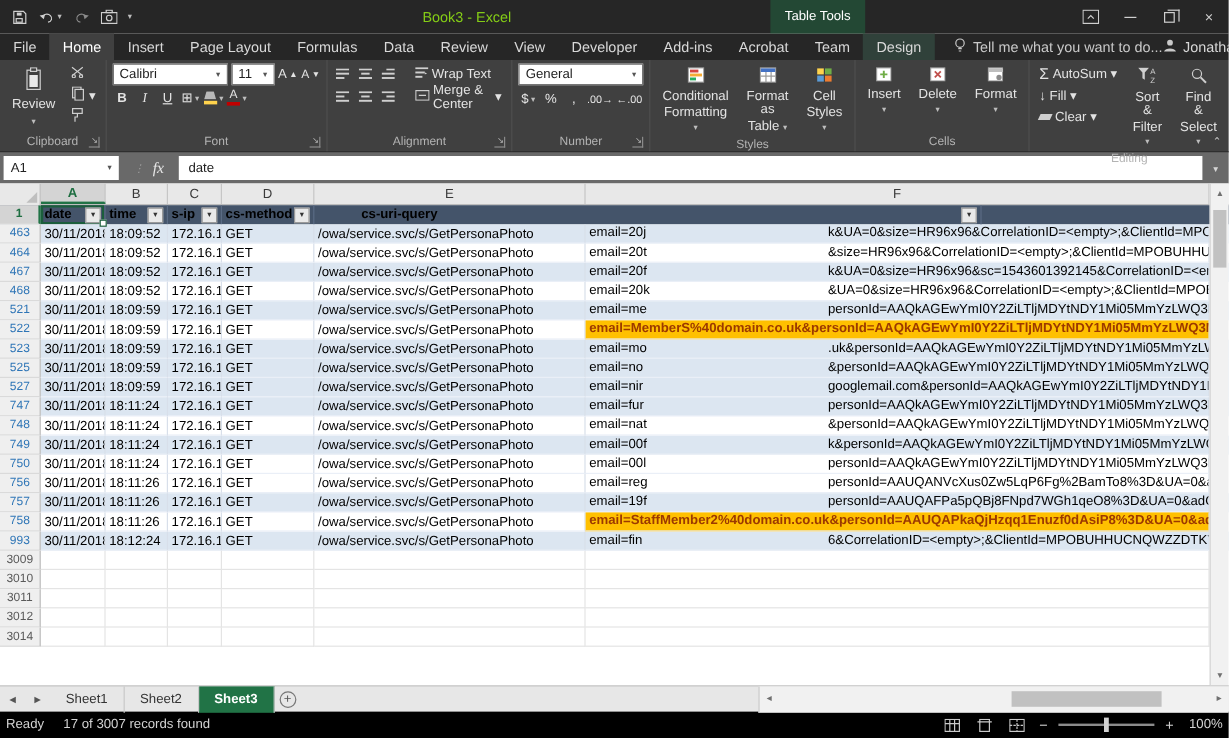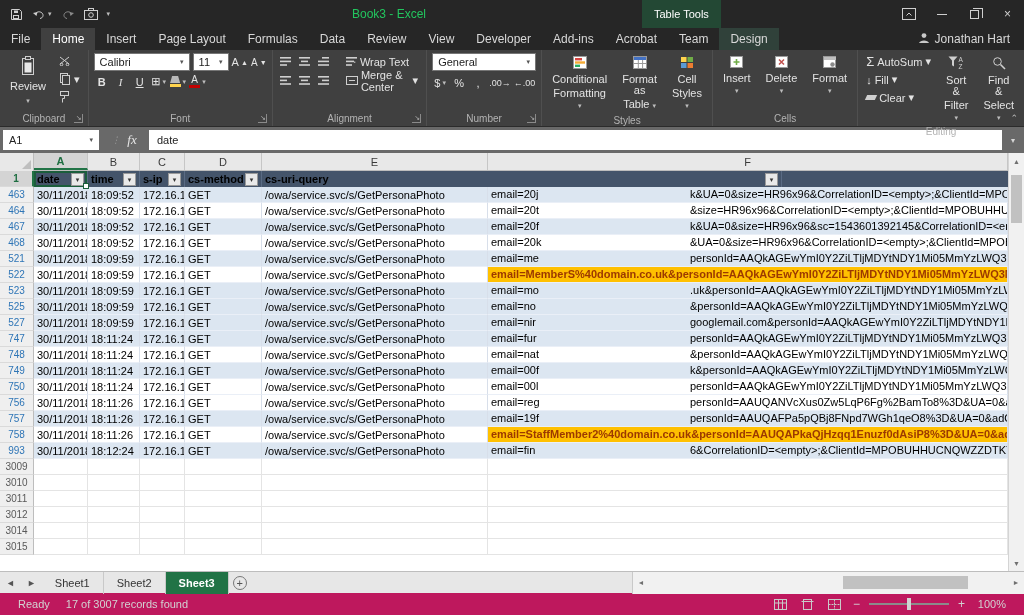--- a/index.html
+++ b/index.html
@@ -4,21 +4,21 @@
 <style>
   *{margin:0;padding:0;box-sizing:border-box}
   html,body{width:1024px;height:615px;overflow:hidden}
   body{font-family:"Liberation Sans",sans-serif;background:#fff;position:relative}
 
   
   .titlebar{height:28px;background:#262626;color:#e8e8e8;display:flex;align-items:center;position:relative}
   .qat{display:flex;align-items:center;gap:9px;padding-left:10px}
   .qat .qbtn{display:flex;align-items:center;gap:2px;cursor:default}
   .qat .dd{font-size:7px;color:#bdbdbd}
-  .win-title{position:absolute;left:352px;top:0;height:28px;display:flex;align-items:center;font-size:12px;color:#22c55e}
+  .win-title{position:absolute;left:352px;top:0;height:28px;display:flex;align-items:center;font-size:12px;color:#84cc16}
   .context-label{position:absolute;left:642px;top:0;height:28px;display:flex;align-items:center;padding:0 12px;font-size:11px;color:#fff;background:rgba(33,115,70,.45)}
   .winbtns{margin-left:auto;display:flex;height:28px}
   .winbtn{width:33px;height:28px;display:flex;align-items:center;justify-content:center;color:#cfcfcf;font-size:12px}
   .restore-box{width:9px;height:9px;border:1px solid #cfcfcf;position:relative}
   .restore-box:before{content:"";position:absolute;left:2px;top:-3px;width:9px;height:9px;border:1px solid #cfcfcf;border-left:none;border-bottom:none}
   .min-line{width:10px;height:1px;background:#cfcfcf}
 
   
   .tabrow{height:22px;background:#262626;display:flex;align-items:stretch;color:#d8d8d8;font-size:12px}
   .rtab{display:flex;align-items:center;padding:0 11px;cursor:default;white-space:nowrap}
@@ -99,21 +99,21 @@
   .snav{color:#555;font-size:9px;padding:0 6px}
   .stab{height:22px;display:flex;align-items:center;padding:0 13px;font-size:11px;color:#333;border-right:1px solid #C9C9C9;cursor:default}
   .stab.active{background:#217346;color:#fff;font-weight:bold}
   .addsheet{width:22px;height:22px;display:flex;align-items:center;justify-content:center}
   .addsheet span{width:14px;height:14px;border:1px solid #777;border-radius:50%;color:#555;font-size:11px;line-height:12px;text-align:center}
   .hscroll{margin-left:auto;width:392px;height:22px;background:#F1F1F1;border-left:1px solid #C9C9C9;position:relative;display:flex;align-items:center;justify-content:space-between;padding:0 2px}
   .hs-arrow{color:#707070;font-size:7px;width:12px;text-align:center}
   .hs-thumb{position:absolute;left:210px;top:4px;width:125px;height:13px;background:#C1C1C1}
 
   
-  .statusbar{height:22px;background:#be185d;color:#d2d2d2;display:flex;align-items:center;font-size:11px;padding:0 18px}
+  .statusbar{height:22px;background:#000000;color:#d2d2d2;display:flex;align-items:center;font-size:11px;padding:0 5px}
   .sb-left{display:flex;align-items:center;gap:16px}
   .sb-right{margin-left:auto;display:flex;align-items:center;gap:9px}
   .viewbtn{display:flex;align-items:center;justify-content:center;width:18px;height:18px}
   .zoomtrack{width:80px;height:2px;background:#8b8b8b;position:relative}
   .zoomhandle{position:absolute;left:38px;top:-5px;width:4px;height:12px;background:#d2d2d2}
   .zoomsign{font-size:12px;color:#d2d2d2}
   .zoomlabel{min-width:32px;text-align:right}
 </style>
 </head>
 <body>
@@ -179,20 +179,29 @@
       <div class="rtab">Formulas</div>
       <div class="rtab">Data</div>
       <div class="rtab">Review</div>
       <div class="rtab">View</div>
       <div class="rtab">Developer</div>
       <div class="rtab">Add-ins</div>
       <div class="rtab">Acrobat</div>
       <div class="rtab">Team</div>
     </div>
   <div class="rtab contextual">Design</div>
+  <div class="tellme">
+    <span>
+      <svg width="10" height="13">
+          <circle cx="5" cy="5" r="3.5" stroke="#c9c9c9" fill="none"></circle>
+          <path d="M3.5 9.5h3M4 11.5h2" stroke="#c9c9c9"></path>
+        </svg>
+    </span>
+    <span>Tell me what you want to do...</span>
+  </div>
   <div class="tabrow-right">
     <span class="user-chip">
       <span>
         <svg width="12" height="12">
             <circle cx="6" cy="3.6" r="2.4" fill="#c9c9c9"></circle>
             <path d="M1 11 C2 7.6,10 7.6,11 11 Z" fill="#c9c9c9"></path>
           </svg>
       </span>
       <span>Jonathan Hart</span>
     </span>
@@ -539,21 +548,21 @@
           <span class="filter-btn">▾</span>
         </div>
         <div class="cell" style="width: 45px;">
           <span class="th-label">s-ip</span>
           <span class="filter-btn">▾</span>
         </div>
         <div class="cell" style="width: 77px;">
           <span class="th-label">cs-method</span>
           <span class="filter-btn">▾</span>
         </div>
-        <div class="cell" style="width: 520px;">
+        <div class="cell" style="width: 520px; margin-left: 36px;">
           <span class="th-label">cs-uri-query</span>
           <span class="filter-btn">▾</span>
         </div>
       </div>
       <div class="grid-row data-row band">
         <div class="row-num filtered">463</div>
         <div class="cell" style="width: 54px;">30/11/2018</div>
         <div class="cell" style="width: 52px;">18:09:52</div>
         <div class="cell" style="width: 45px;">172.16.100</div>
         <div class="cell" style="width: 77px;">GET</div>
@@ -784,29 +793,20 @@
         <div class="row-num">3012</div>
         <div class="cell ecell" style="width: 54px;"></div>
         <div class="cell ecell" style="width: 52px;"></div>
         <div class="cell ecell" style="width: 45px;"></div>
         <div class="cell ecell" style="width: 77px;"></div>
         <div class="cell ecell" style="width: 226px;"></div>
         <div class="cell ecell" style="width: 520px;"></div>
       </div>
       <div class="grid-row empty-row">
         <div class="row-num">3014</div>
-        <div class="cell ecell" style="width: 54px;"></div>
-        <div class="cell ecell" style="width: 52px;"></div>
-        <div class="cell ecell" style="width: 45px;"></div>
-        <div class="cell ecell" style="width: 77px;"></div>
-        <div class="cell ecell" style="width: 226px;"></div>
-        <div class="cell ecell" style="width: 520px;"></div>
-      </div>
-      <div class="grid-row empty-row">
-        <div class="row-num">3015</div>
         <div class="cell ecell" style="width: 54px;"></div>
         <div class="cell ecell" style="width: 52px;"></div>
         <div class="cell ecell" style="width: 45px;"></div>
         <div class="cell ecell" style="width: 77px;"></div>
         <div class="cell ecell" style="width: 226px;"></div>
         <div class="cell ecell" style="width: 520px;"></div>
       </div>
     </div>
   <div class="vscroll">
     <div class="vs-arrow">▲</div>

